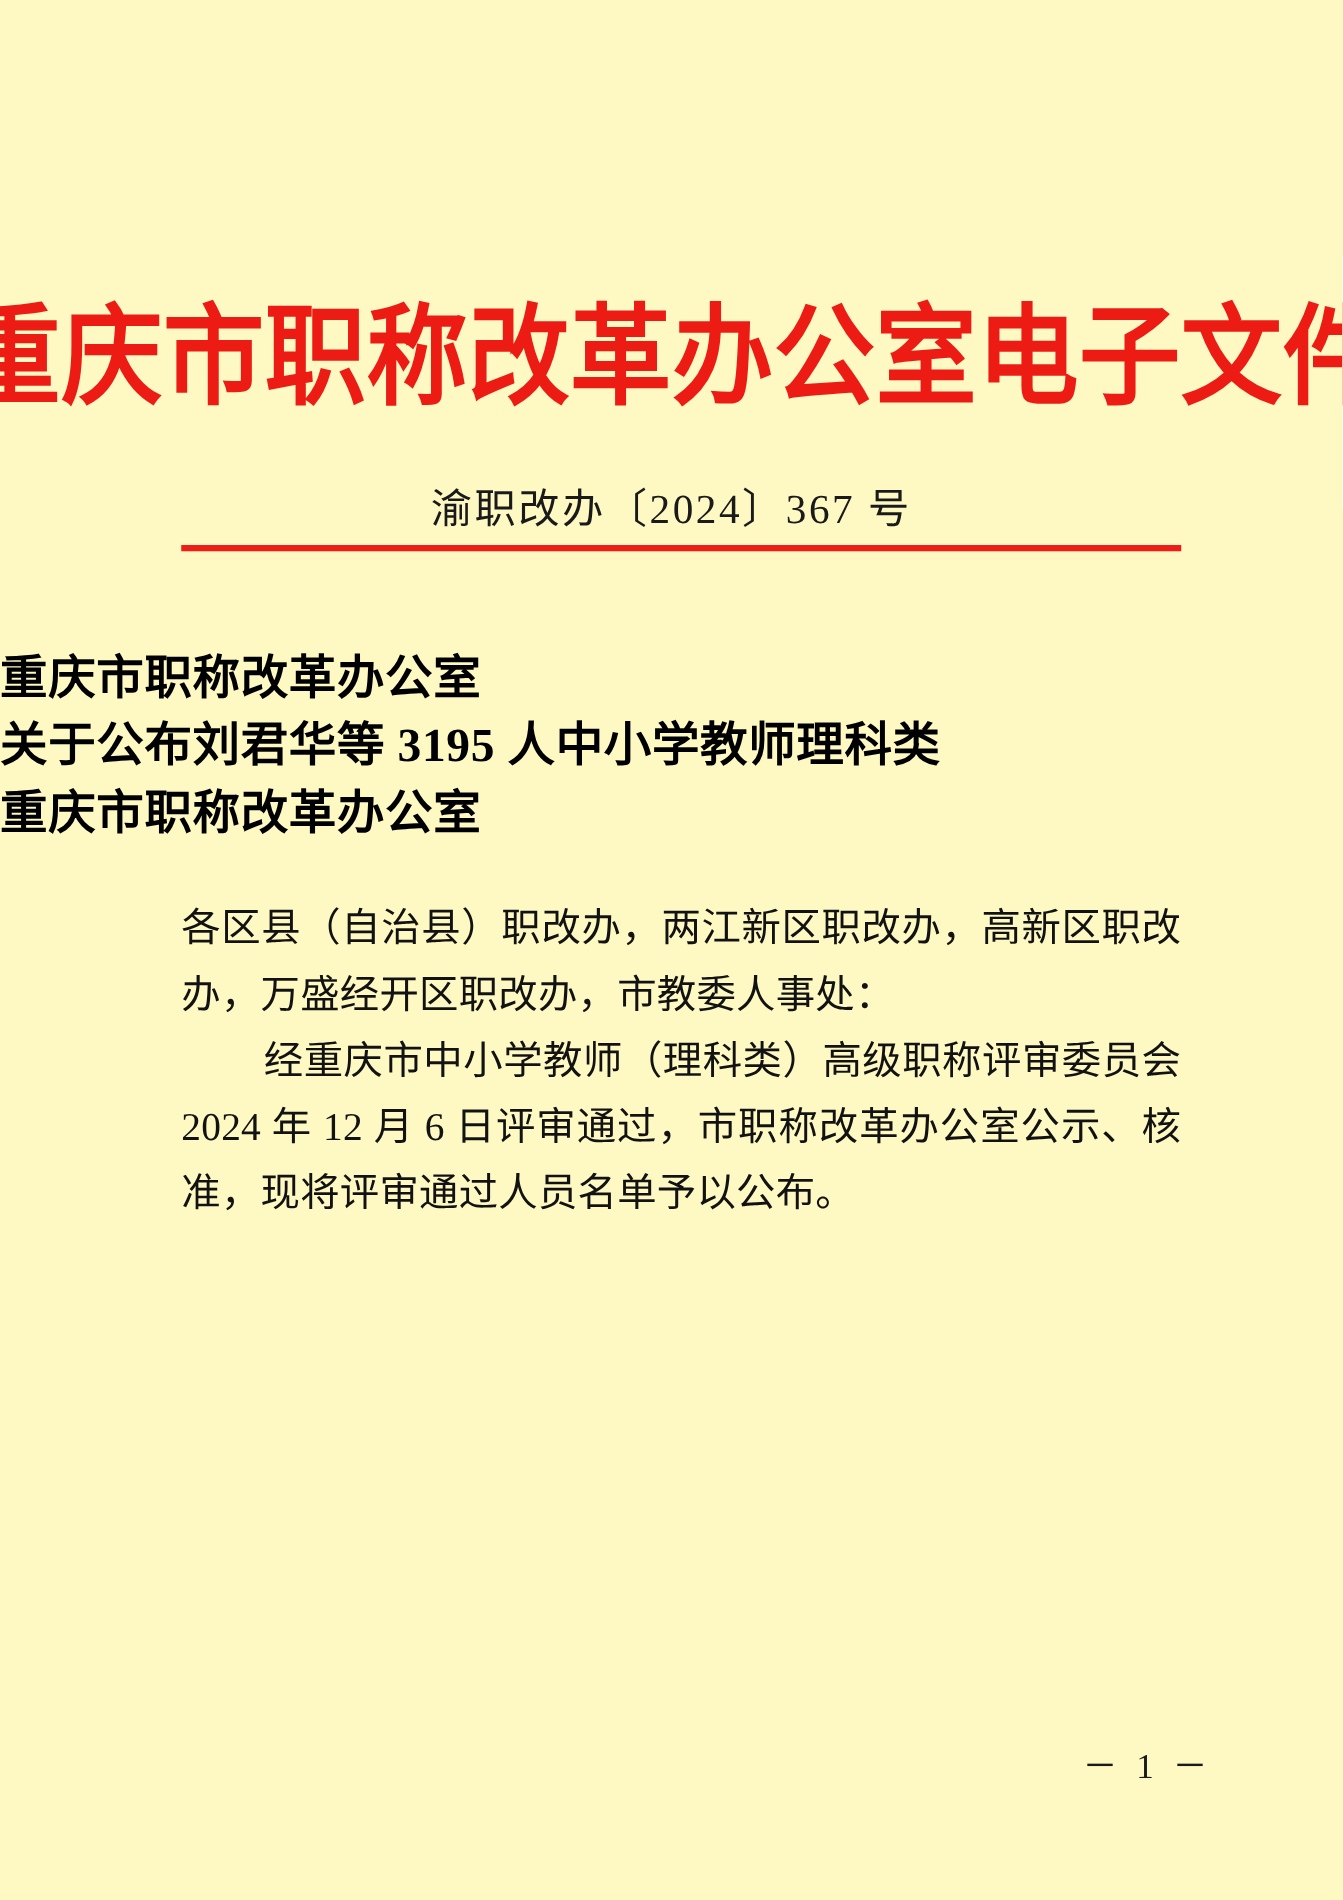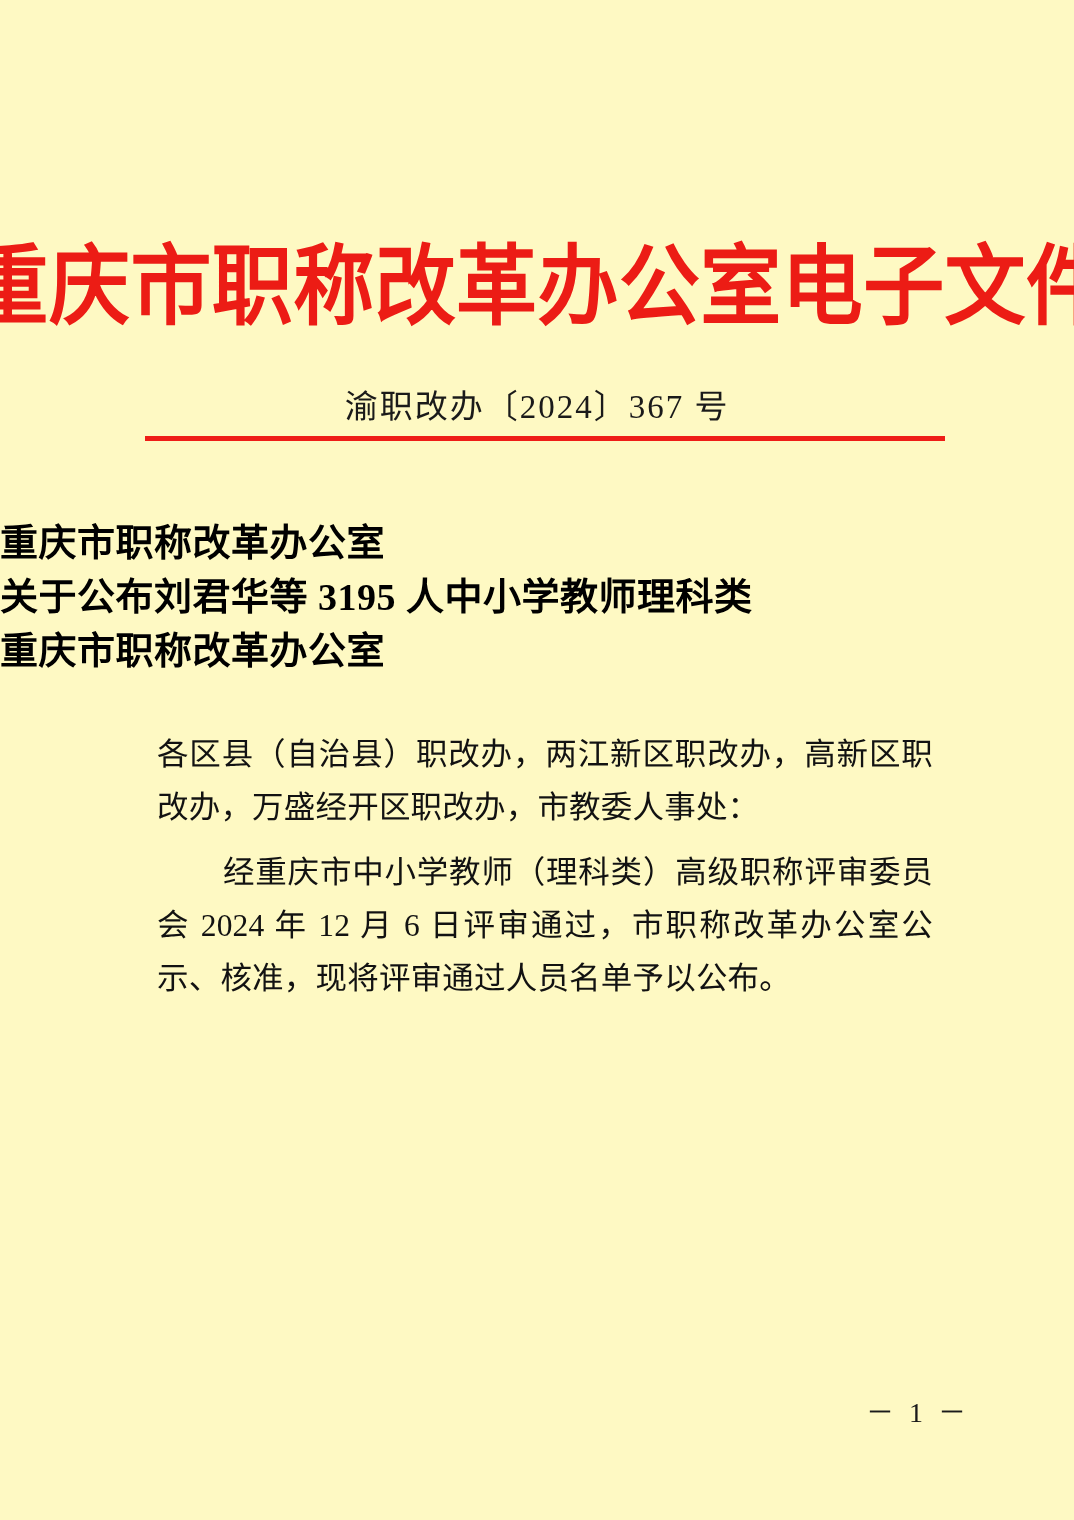--- a/index.html
+++ b/index.html
@@ -101,21 +101,21 @@
   }
 
   .para {
     font-family: "Liberation Serif", "DejaVu Serif", serif;
     font-size: 31.5px;
     line-height: 53px;
     color: #121212;
     text-align: justify;
     text-justify: inter-character;
     letter-spacing: 0.2px;
-    margin: 12px;
+    margin: 0;
     text-indent: 0;
   }
 
   .para.indent {
     text-indent: 66px;
   }
 
   .para.names {
     text-indent: 66px;
   }

